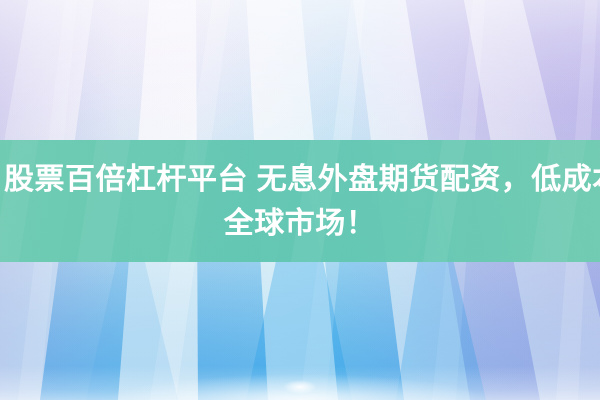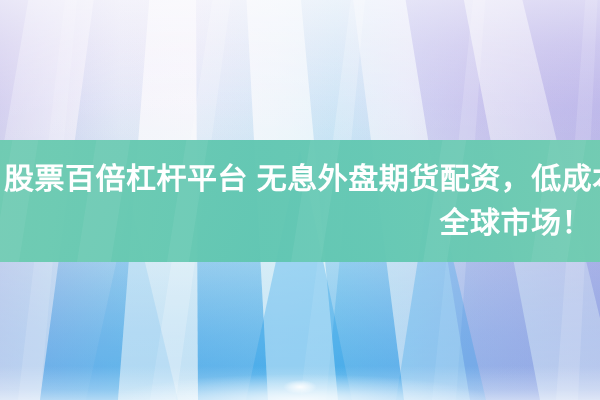--- a/index.html
+++ b/index.html
@@ -160,21 +160,21 @@
     line-height: 44px;
     letter-spacing: 0.5px;
     text-align: center;
     white-space: nowrap;
   }
   .headline-line1 {
     text-align: left;
     padding-left: 4px;
   }
   .headline-line2 {
-    text-align: right;
+    text-align: center;
   }
 </style>
 </head>
 <body>
 
 <div id="banner">
 
   <div class="bg-base"></div>
   <div class="bg-tint"></div>
 

